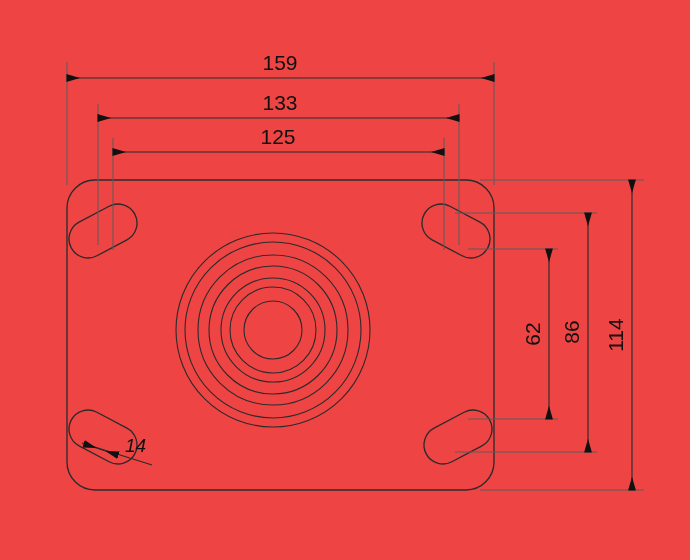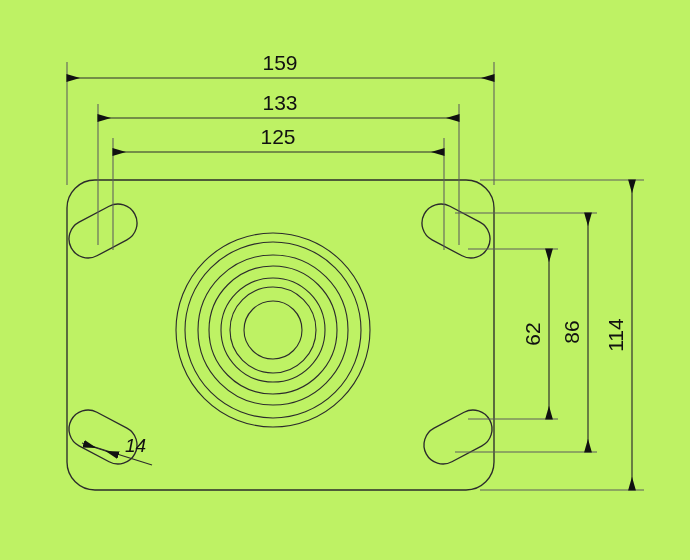--- a/index.html
+++ b/index.html
@@ -10,21 +10,21 @@
   body {
     width: 690px;
     height: 560px;
     overflow: hidden;
     font-family: "Liberation Sans", sans-serif;
   }
   #drawing-root {
     position: relative;
     width: 690px;
     height: 560px;
-    background: #bef264;
+    background: #ef4444;
   }
   svg#technical-drawing {
     display: block;
     width: 690px;
     height: 560px;
   }
   .part-outline {
     fill: none;
     stroke: #2b2b2b;
     stroke-width: 1.35;

